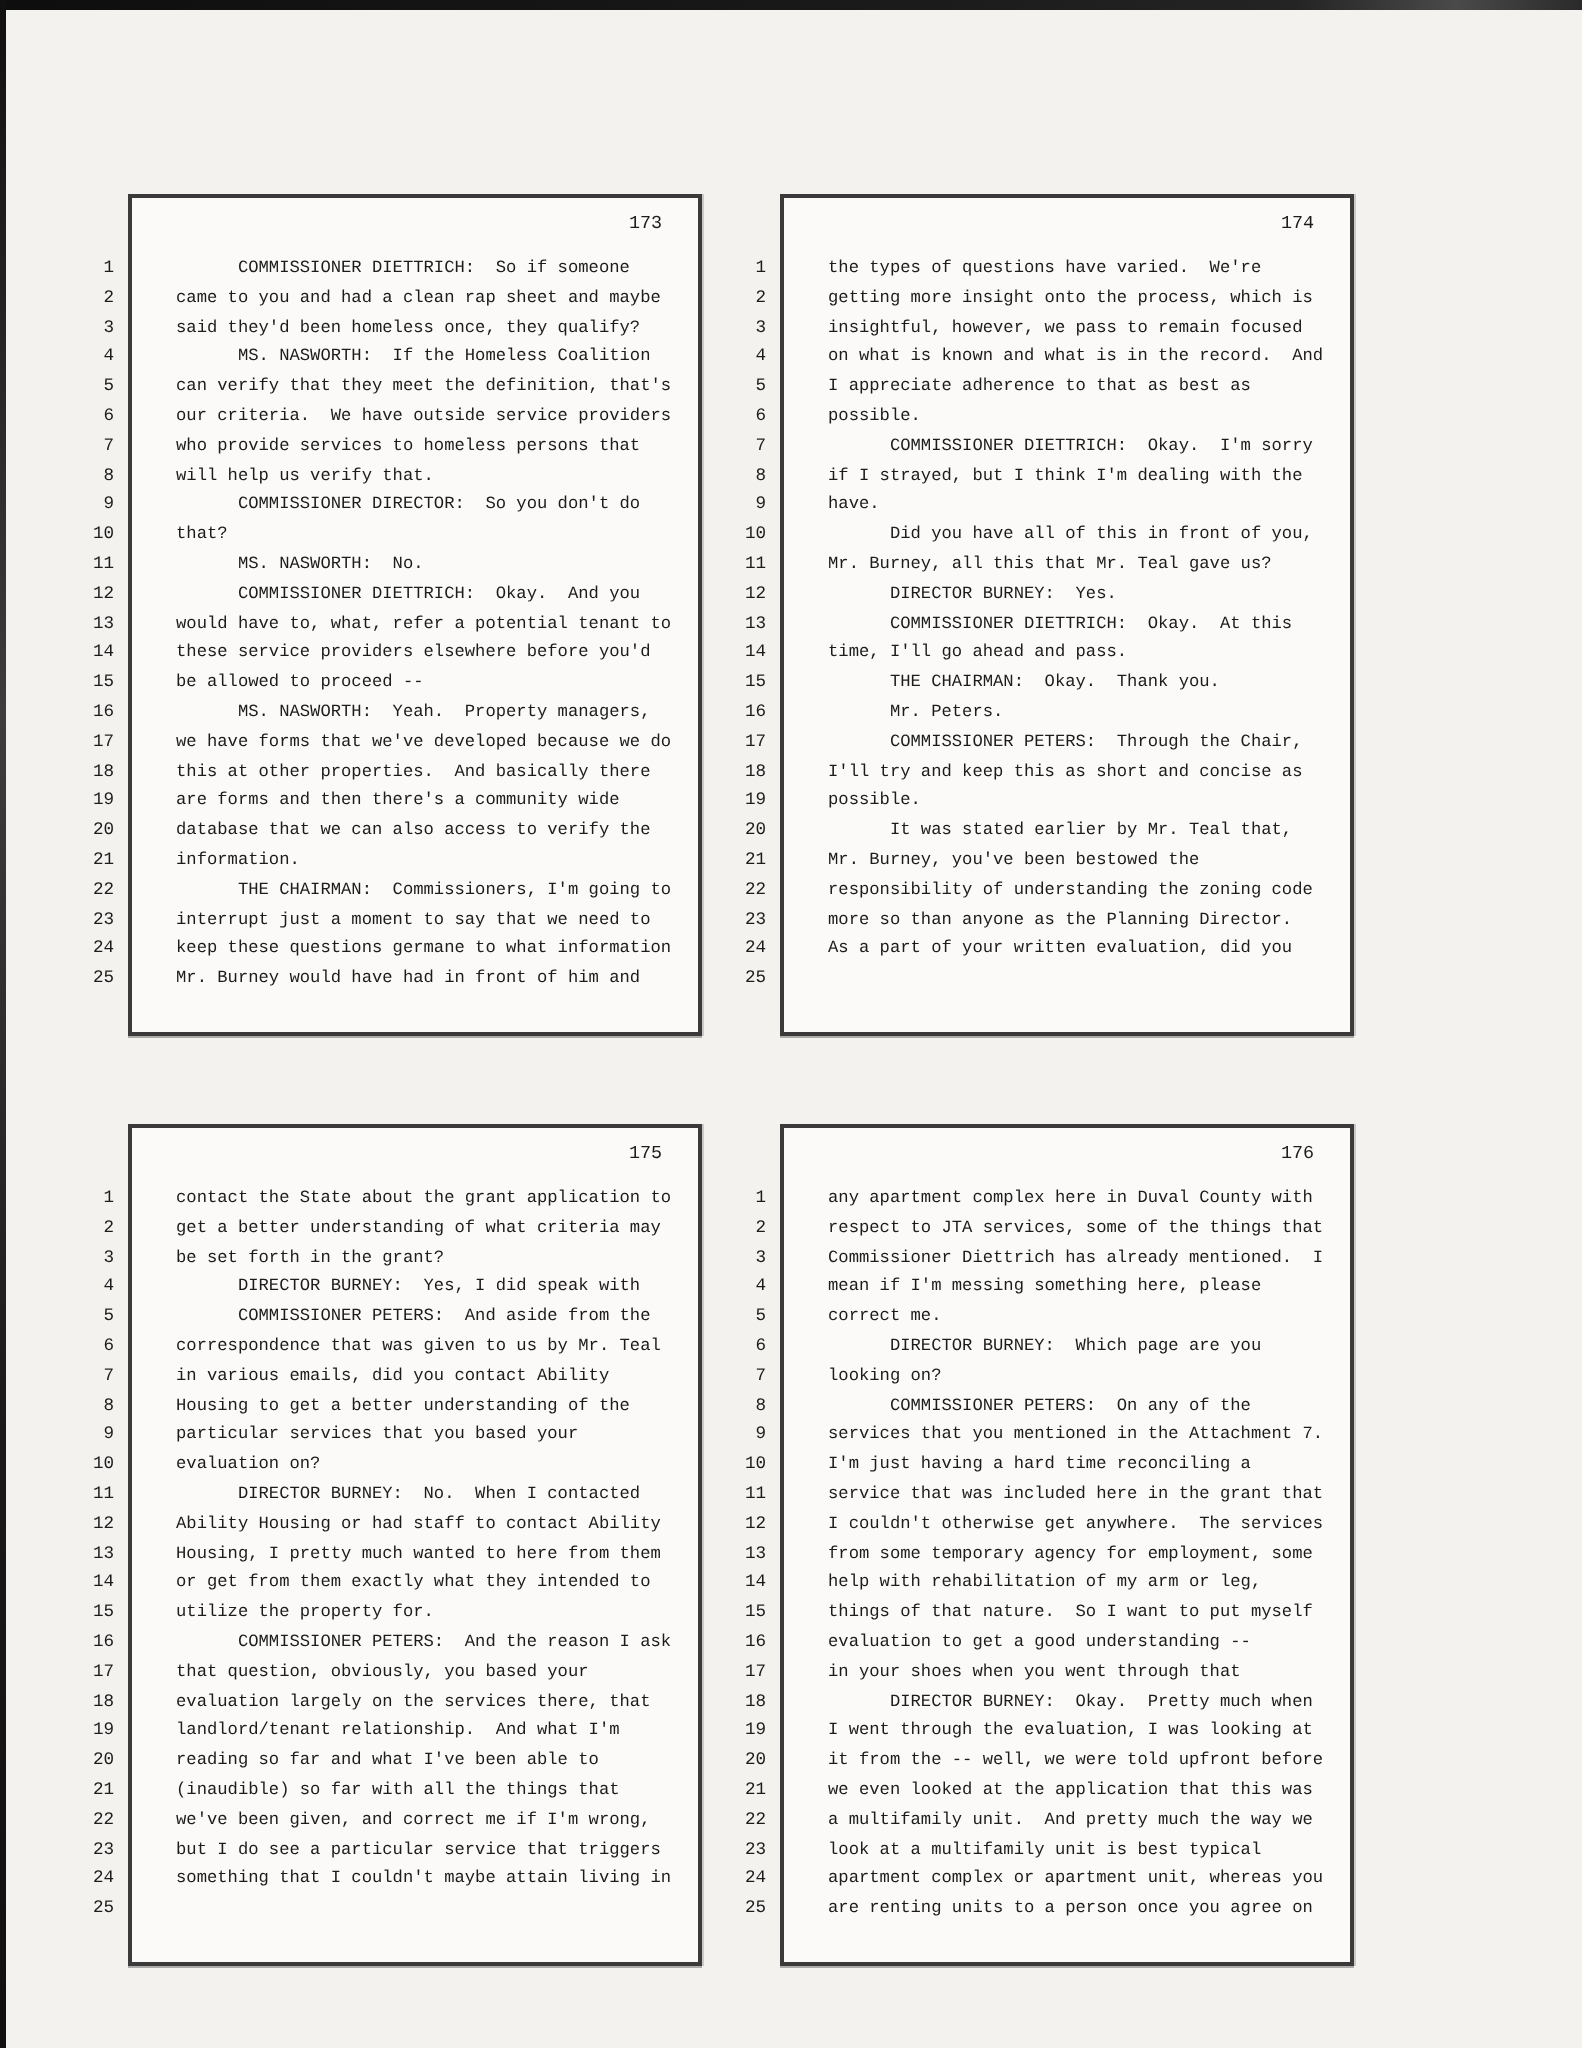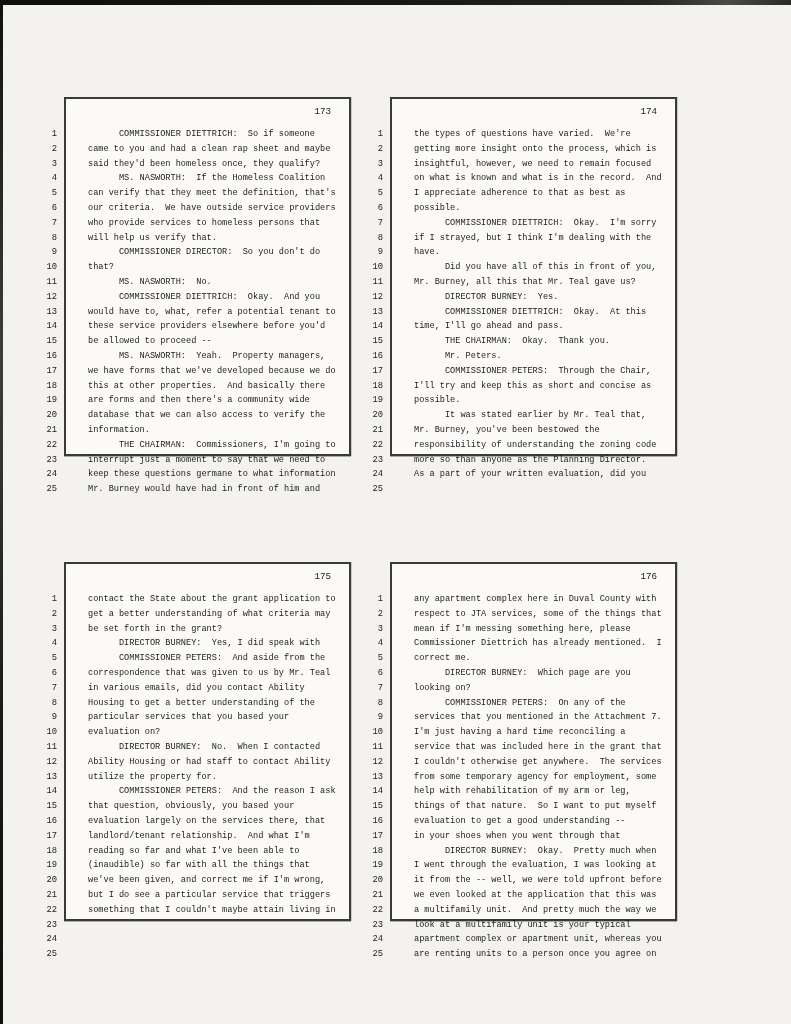--- a/index.html
+++ b/index.html
@@ -38,21 +38,21 @@
     padding-top:30px;
     text-align:right;
     flex:none;
   }
   .line-num{
     height:14.8px;line-height:14.8px;
     font-size:8.8px;color:var(--ink);
   }
   .sheet{
     margin-left:7px;
-    width:287px;height:359px;
+    width:287px;height:421px;
     box-sizing:border-box;
     border:2px solid var(--border);
     background:var(--paper);
     padding:6px 2px 0 22px;
     box-shadow:0 1px 0 rgba(40,40,40,.35), 1px 0 0 rgba(40,40,40,.2);
   }
   .pagenum{
     height:14px;line-height:14px;
     margin-bottom:8px;
     text-align:right;padding-right:16px;
@@ -154,21 +154,21 @@
           <div class="line-num">21</div>
           <div class="line-num">22</div>
           <div class="line-num">23</div>
           <div class="line-num">24</div>
           <div class="line-num">25</div>
         </div>
         <div class="sheet">
           <div class="pagenum">174</div>
           <div class="text-line">the types of questions have varied.  We're</div>
           <div class="text-line">getting more insight onto the process, which is</div>
-          <div class="text-line">insightful, however, we need to remain focused</div>
+          <div class="text-line">insightful, however, we pass to remain focused</div>
           <div class="text-line">on what is known and what is in the record.  And</div>
           <div class="text-line">I appreciate adherence to that as best as</div>
           <div class="text-line">possible.</div>
           <div class="text-line">      COMMISSIONER DIETTRICH:  Okay.  I'm sorry</div>
           <div class="text-line">if I strayed, but I think I'm dealing with the</div>
           <div class="text-line">have.</div>
           <div class="text-line">      Did you have all of this in front of you,</div>
           <div class="text-line">Mr. Burney, all this that Mr. Teal gave us?</div>
           <div class="text-line">      DIRECTOR BURNEY:  Yes.</div>
           <div class="text-line">      COMMISSIONER DIETTRICH:  Okay.  At this</div>
@@ -220,20 +220,22 @@
           <div class="text-line">be set forth in the grant?</div>
           <div class="text-line">      DIRECTOR BURNEY:  Yes, I did speak with</div>
           <div class="text-line">      COMMISSIONER PETERS:  And aside from the</div>
           <div class="text-line">correspondence that was given to us by Mr. Teal</div>
           <div class="text-line">in various emails, did you contact Ability</div>
           <div class="text-line">Housing to get a better understanding of the</div>
           <div class="text-line">particular services that you based your</div>
           <div class="text-line">evaluation on?</div>
           <div class="text-line">      DIRECTOR BURNEY:  No.  When I contacted</div>
           <div class="text-line">Ability Housing or had staff to contact Ability</div>
+          <div class="text-line">Housing, I pretty much wanted to here from them</div>
+          <div class="text-line">or get from them exactly what they intended to</div>
           <div class="text-line">utilize the property for.</div>
           <div class="text-line">      COMMISSIONER PETERS:  And the reason I ask</div>
           <div class="text-line">that question, obviously, you based your</div>
           <div class="text-line">evaluation largely on the services there, that</div>
           <div class="text-line">landlord/tenant relationship.  And what I'm</div>
           <div class="text-line">reading so far and what I've been able to</div>
           <div class="text-line">(inaudible) so far with all the things that</div>
           <div class="text-line">we've been given, and correct me if I'm wrong,</div>
           <div class="text-line">but I do see a particular service that triggers</div>
           <div class="text-line">something that I couldn't maybe attain living in</div>
@@ -264,39 +266,39 @@
           <div class="line-num">21</div>
           <div class="line-num">22</div>
           <div class="line-num">23</div>
           <div class="line-num">24</div>
           <div class="line-num">25</div>
         </div>
         <div class="sheet">
           <div class="pagenum">176</div>
           <div class="text-line">any apartment complex here in Duval County with</div>
           <div class="text-line">respect to JTA services, some of the things that</div>
+          <div class="text-line">Commissioner Diettrich has already mentioned.  I</div>
           <div class="text-line">mean if I'm messing something here, please</div>
-          <div class="text-line">Commissioner Diettrich has already mentioned.  I</div>
           <div class="text-line">correct me.</div>
           <div class="text-line">      DIRECTOR BURNEY:  Which page are you</div>
           <div class="text-line">looking on?</div>
           <div class="text-line">      COMMISSIONER PETERS:  On any of the</div>
           <div class="text-line">services that you mentioned in the Attachment 7.</div>
           <div class="text-line">I'm just having a hard time reconciling a</div>
           <div class="text-line">service that was included here in the grant that</div>
           <div class="text-line">I couldn't otherwise get anywhere.  The services</div>
           <div class="text-line">from some temporary agency for employment, some</div>
           <div class="text-line">help with rehabilitation of my arm or leg,</div>
           <div class="text-line">things of that nature.  So I want to put myself</div>
           <div class="text-line">evaluation to get a good understanding --</div>
           <div class="text-line">in your shoes when you went through that</div>
           <div class="text-line">      DIRECTOR BURNEY:  Okay.  Pretty much when</div>
           <div class="text-line">I went through the evaluation, I was looking at</div>
           <div class="text-line">it from the -- well, we were told upfront before</div>
           <div class="text-line">we even looked at the application that this was</div>
           <div class="text-line">a multifamily unit.  And pretty much the way we</div>
-          <div class="text-line">look at a multifamily unit is your typical</div>
+          <div class="text-line">look at a multifamily unit is best typical</div>
           <div class="text-line">apartment complex or apartment unit, whereas you</div>
           <div class="text-line">are renting units to a person once you agree on</div>
         </div>
       </div>
     </div>
 </div>
 
 </body></html>

